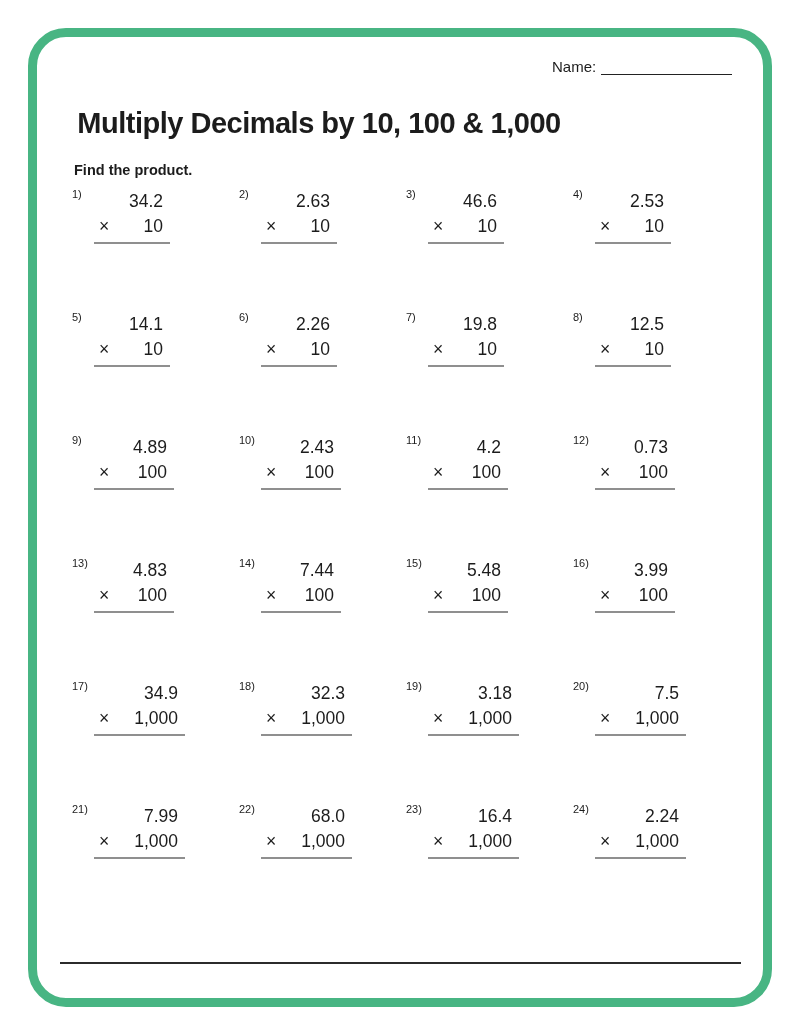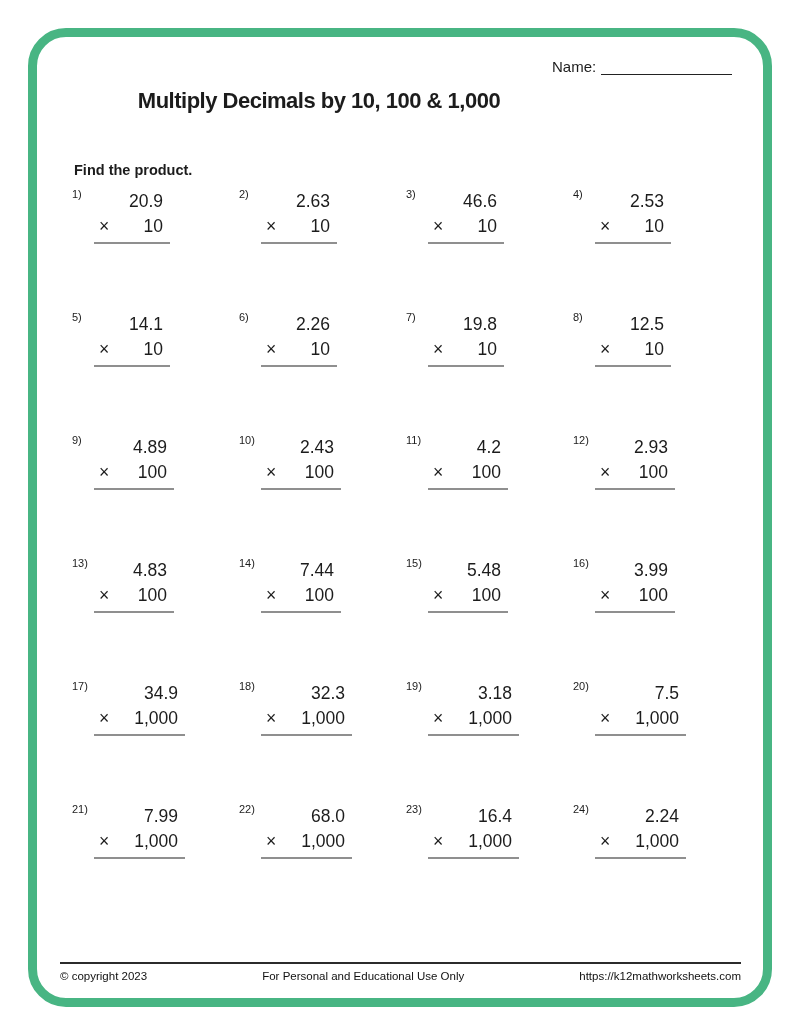--- a/index.html
+++ b/index.html
@@ -15,22 +15,22 @@
   .name-row{
     position:absolute;top:58px;left:512px;width:220px;font-size:15px;
     display:flex;align-items:flex-end;
   }
   .name-label{white-space:nowrap;margin-left:40px;}
   .name-line{
     display:inline-block;width:168px;height:16px;margin-left:5px;
     border-bottom:1.6px solid #222;
   }
   .title{
-    position:absolute;top:88px;left:0;width:638px;text-align:center;
-    font-size:22px;font-weight:700;letter-spacing:-0.5px;
+    position:absolute;top:107px;left:0;width:638px;text-align:center;
+    font-size:29px;font-weight:700;letter-spacing:-0.5px;
   }
   .instruction{position:absolute;top:162px;left:74px;font-size:14.5px;font-weight:bold;}
   .grid{
     position:absolute;top:188px;left:72px;
     display:grid;grid-template-columns:repeat(4,167px);
     grid-template-rows:repeat(6,123px);
   }
   .problem{white-space:nowrap;}
   .pnum{
     display:inline-block;width:22px;font-size:11px;vertical-align:top;
@@ -65,21 +65,21 @@
   <span class="name-line"></span>
 </div>
 
 <div class="title">Multiply Decimals by 10, 100 &amp; 1,000</div>
 
 <div class="instruction">Find the product.</div>
 
 <div class="grid" id="grid">
   <div class="problem">
     <span class="pnum">1)</span><div class="work w10">
-      <div class="operand">20.9</div>
+      <div class="operand">34.2</div>
       <div class="mrow">
         <span>×</span>
         <span>10</span>
       </div>
     </div>
   </div>
 
   <div class="problem">
     <span class="pnum">2)</span><div class="work w10">
       <div class="operand">2.63</div>
@@ -175,21 +175,21 @@
       <div class="operand">4.2</div>
       <div class="mrow">
         <span>×</span>
         <span>100</span>
       </div>
     </div>
   </div>
 
   <div class="problem">
     <span class="pnum">12)</span><div class="work w100">
-      <div class="operand">2.93</div>
+      <div class="operand">0.73</div>
       <div class="mrow">
         <span>×</span>
         <span>100</span>
       </div>
     </div>
   </div>
 
   <div class="problem">
     <span class="pnum">13)</span><div class="work w100">
       <div class="operand">4.83</div>
@@ -306,18 +306,13 @@
       <div class="mrow">
         <span>×</span>
         <span>1,000</span>
       </div>
     </div>
   </div>
 </div>
 
 <div class="footer">
   <div class="footer-divider"></div>
-  <div class="footer-row">
-    <span>© copyright 2023</span>
-    <span>For Personal and Educational Use Only</span>
-    <span>https://k12mathworksheets.com</span>
-  </div>
 </div>
 
 </body></html>

